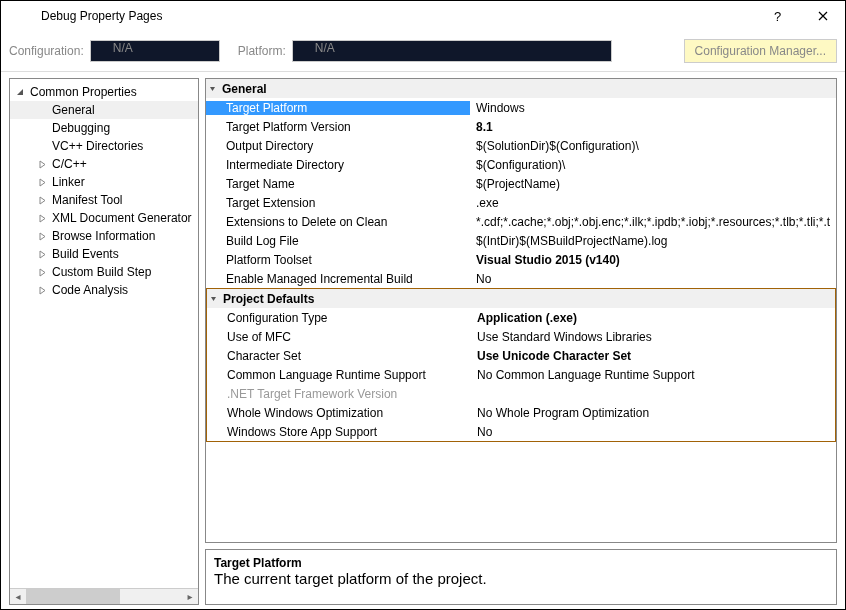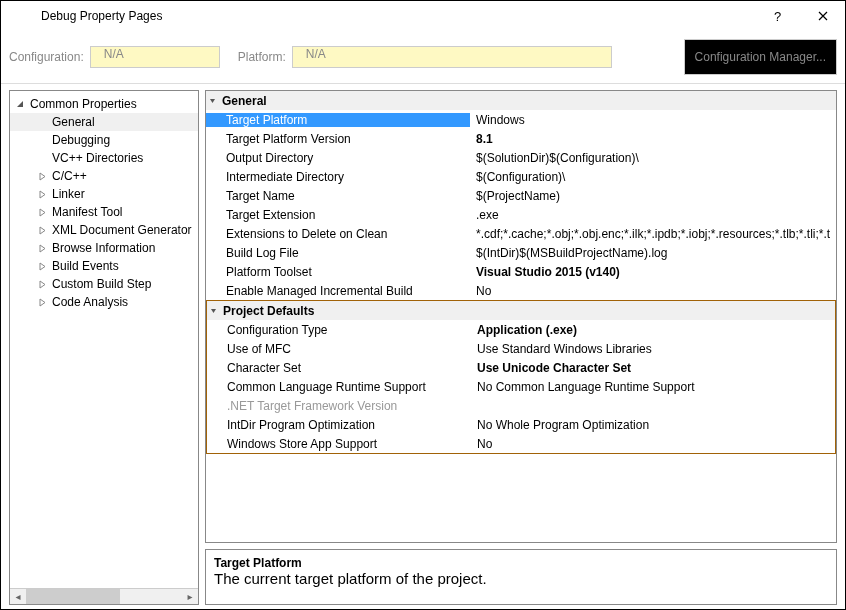--- a/index.html
+++ b/index.html
@@ -4,24 +4,24 @@
   <style>
     * { box-sizing: border-box; margin: 0; padding: 0; }
     body { font-family: "Segoe UI", Tahoma, sans-serif; font-size: 12px; background: #fff; color: #000; }
     .window { width: 846px; height: 610px; border: 1px solid #000; display: flex; flex-direction: column; background: #fff; }
     .titlebar { display: flex; align-items: center; justify-content: space-between; height: 30px; padding: 0 0 0 8px; margin-left: 32px; }
     .titlebar-title { font-size: 12px; }
     .titlebar-controls { display: flex; }
     .titlebar-btn { width: 45px; height: 30px; display: flex; align-items: center; justify-content: center; font-size: 13px; cursor: default; }
     .config-row { display: flex; align-items: center; gap: 6px; padding: 8px; border-bottom: 1px solid #ddd; }
     .config-label { color: #888; font-size: 12px; }
-    .config-select { height: 22px; border: 1px solid #ccc; background: #fef9c3; color: #888; padding: 0 18px 0 13px; font-size: 12px; position: relative; }
+    .config-select { height: 22px; border: 1px solid #ccc; background: #0f172a; color: #888; padding: 0 18px 0 22px; font-size: 12px; position: relative; }
     .config-select.cfg { width: 130px; }
     .config-select.plat { width: 320px; }
-    .config-mgr-btn { margin-left: auto; height: 36px; border: 1px solid #ccc; background: #000000; color: #888; padding: 0 10px; font-size: 12px; }
+    .config-mgr-btn { margin-left: auto; height: 24px; border: 1px solid #ccc; background: #fef9c3; color: #888; padding: 0 10px; font-size: 12px; }
     .main-area { flex: 1; display: flex; padding: 6px 8px 4px 8px; gap: 6px; overflow: hidden; }
     .tree-panel { width: 190px; border: 1px solid #888; display: flex; flex-direction: column; position: relative; }
     .tree-body { flex: 1; overflow: hidden; padding-top: 4px; }
     .tree-item { display: flex; align-items: center; height: 18px; font-size: 12px; cursor: default; white-space: nowrap; }
     .tree-item.selected { background: #f0f0f0; }
     .tree-exp { width: 12px; text-align: center; color: #666; font-size: 10px; }
     .tree-label { padding-left: 2px; }
     .tree-scroll { height: 16px; border-top: 1px solid #ccc; background: #f0f0f0; display:flex; align-items:center; }
     .tree-scroll .arrow { width: 16px; text-align:center; color:#666; font-size:10px; }
     .tree-scroll .track { flex:1; background:#f0f0f0; height:100%; position:relative; }
@@ -253,21 +253,21 @@
               </div>
               <div class="prop-row">
                 <div class="prop-name">Common Language Runtime Support</div>
                 <div class="prop-value">No Common Language Runtime Support</div>
               </div>
               <div class="prop-row disabled">
                 <div class="prop-name">.NET Target Framework Version</div>
                 <div class="prop-value"></div>
               </div>
               <div class="prop-row">
-                <div class="prop-name">IntDir Program Optimization</div>
+                <div class="prop-name">Whole Windows Optimization</div>
                 <div class="prop-value">No Whole Program Optimization</div>
               </div>
               <div class="prop-row">
                 <div class="prop-name">Windows Store App Support</div>
                 <div class="prop-value">No</div>
               </div>
             </div>
           </div>
       </div>
       <div class="desc-panel">

